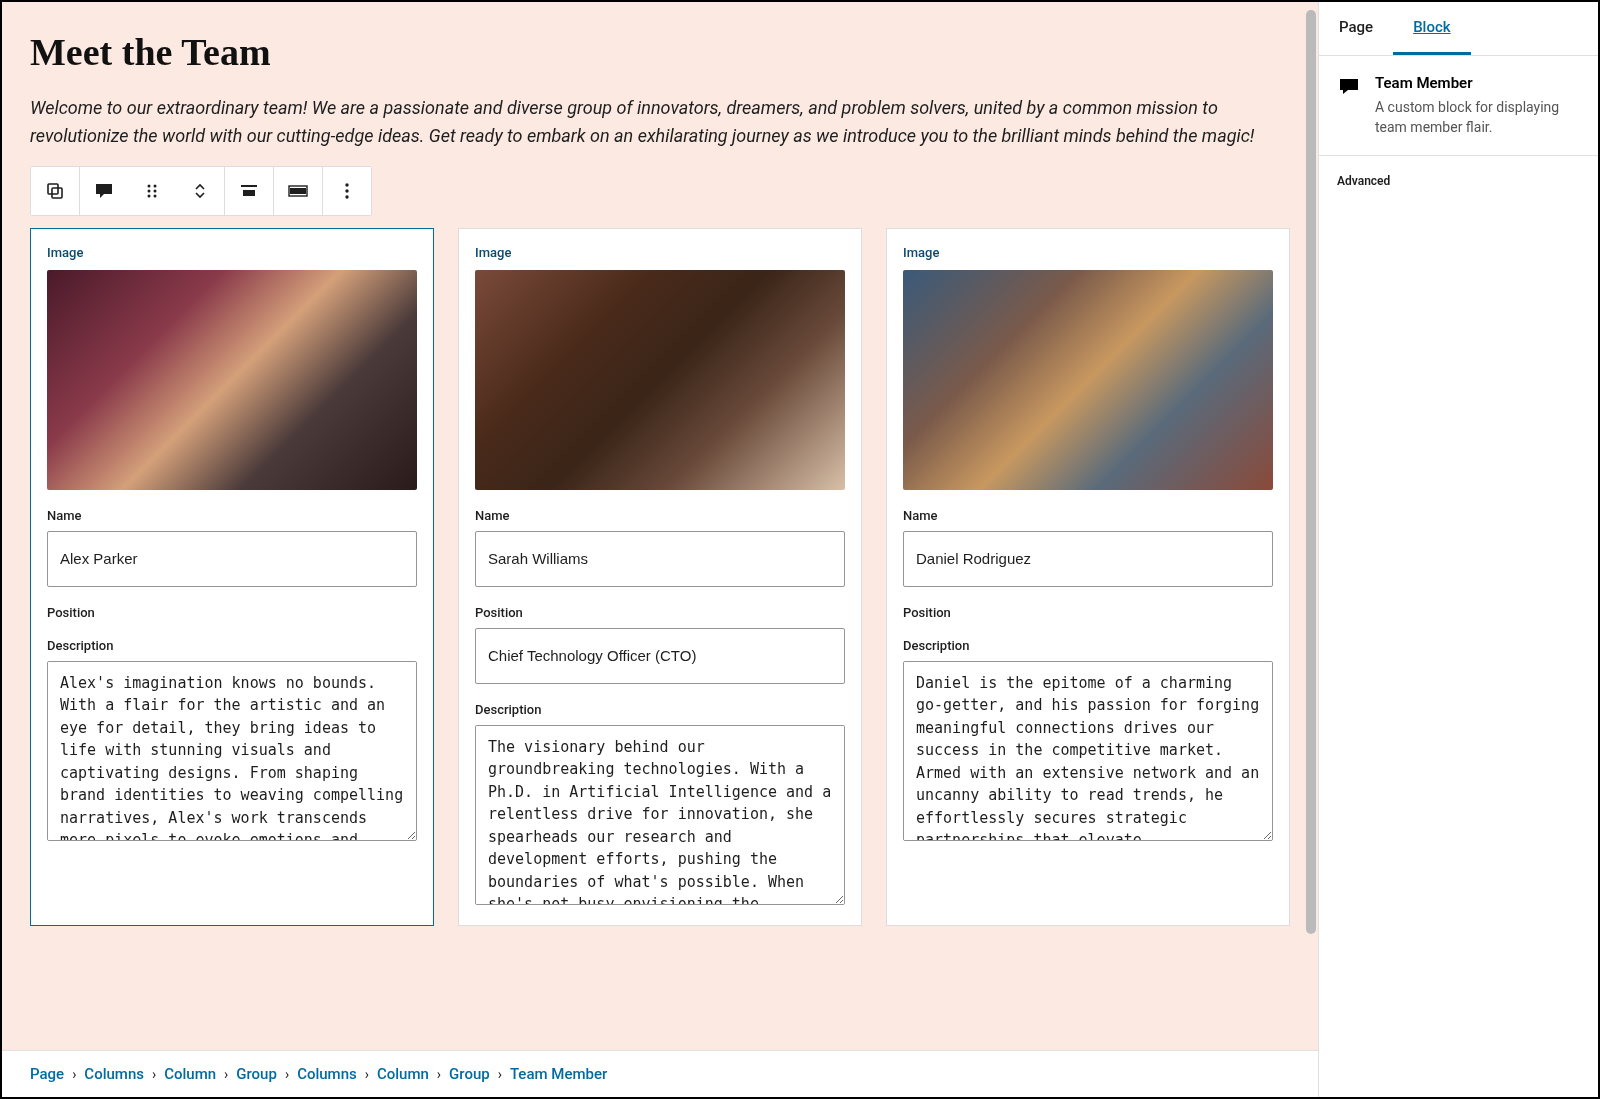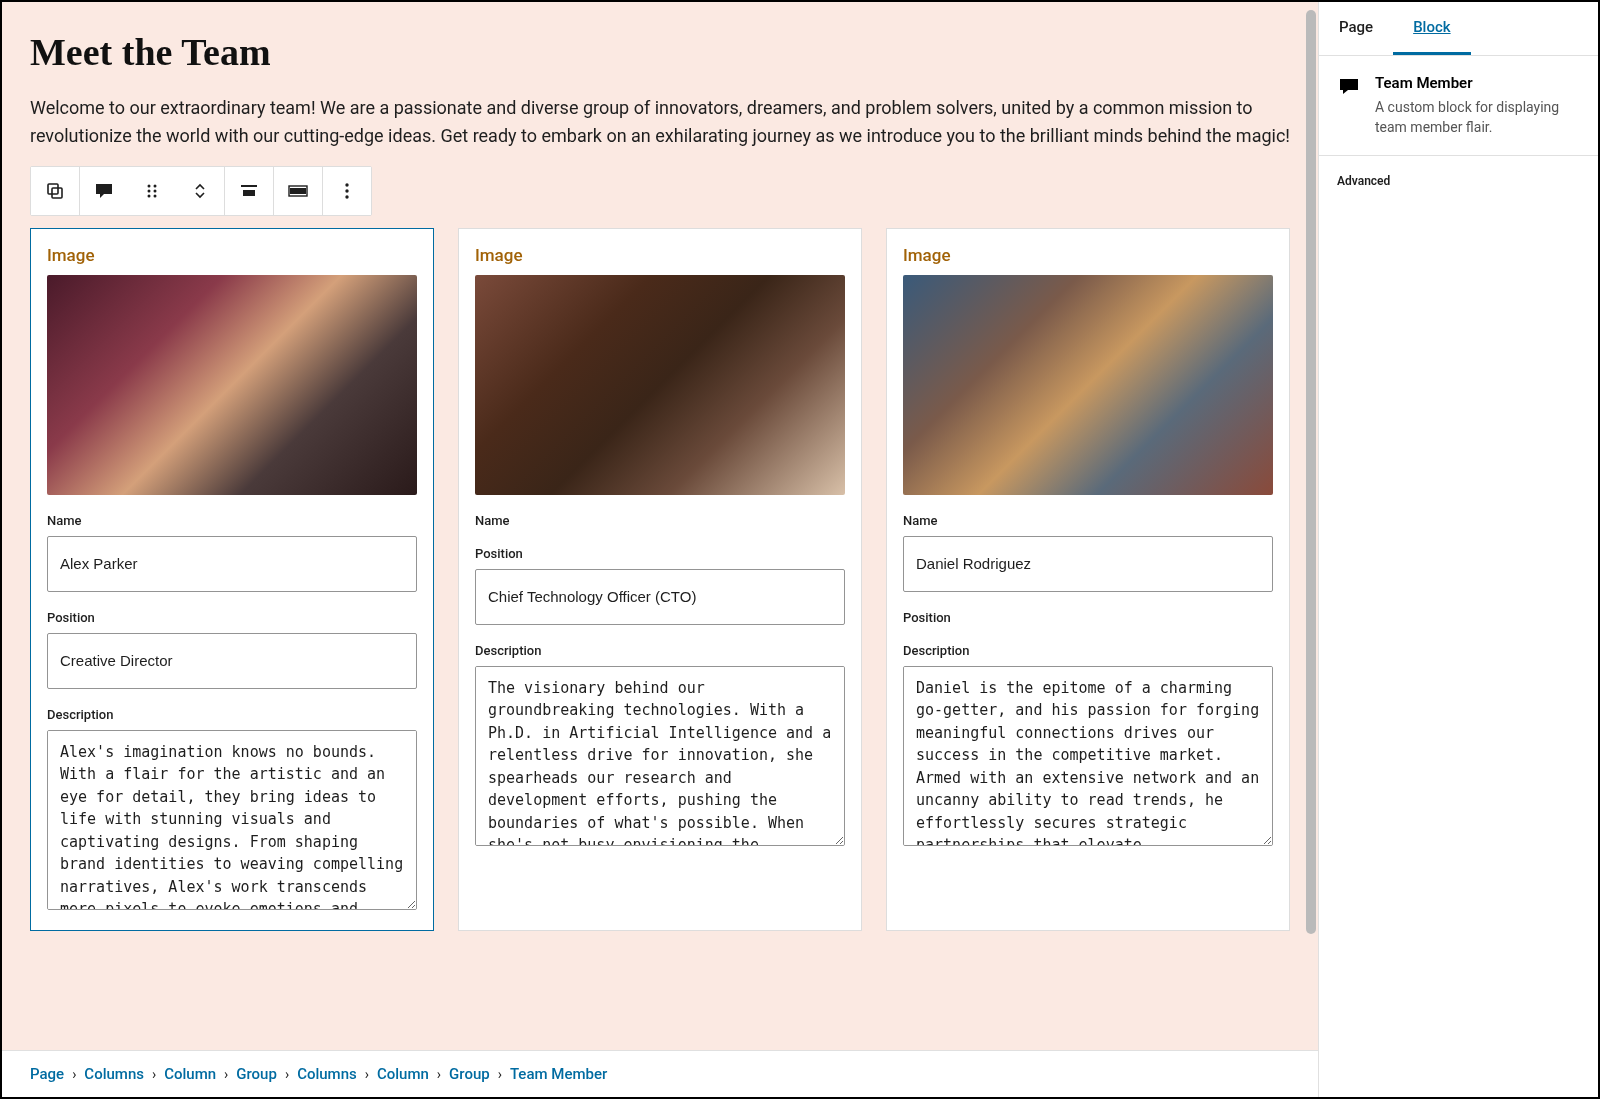--- a/index.html
+++ b/index.html
@@ -1,30 +1,30 @@
 <!DOCTYPE html>
 <html><head>
   <meta charset="utf-8">
   <style>
     * { box-sizing: border-box; margin: 0; padding: 0; }
     body { font-family: -apple-system, BlinkMacSystemFont, "Segoe UI", Roboto, sans-serif; background: #fff; }
     .app { display: flex; height: 100vh; border: 2px solid #000; }
     .editor-area { flex: 1; display: flex; flex-direction: column; overflow: hidden; position: relative; }
     .canvas { flex: 1; background: #fbe9e2; padding: 28px 28px 0; overflow-y: auto; }
     .page-title { font-family: Georgia, 'Times New Roman', serif; font-size: 38px; font-weight: 700; color: #111; margin-bottom: 20px; }
-    .intro { font-size: 18px; line-height: 1.55; color: #1e1e1e; margin-bottom: 16px; }
+    .intro { font-size: 18px; line-height: 1.55; color: #1e1e1e; margin-bottom: 16px; font-style: italic; }
     .block-toolbar { display: inline-flex; background: #fff; border: 1px solid #ddd; border-radius: 2px; margin-bottom: 12px; }
     .toolbar-group { display: flex; border-right: 1px solid #ddd; }
     .toolbar-group:last-child { border-right: none; }
     .toolbar-btn { width: 48px; height: 48px; display: flex; align-items: center; justify-content: center; background: #fff; border: none; cursor: pointer; color: #1e1e1e; }
     .toolbar-btn svg { width: 24px; height: 24px; }
     .team-row { display: flex; gap: 24px; margin-bottom: 20px; }
     .team-card { flex: 1; background: #fff; border: 1px solid #ddd; padding: 16px; }
     .team-card.selected { border: 1.5px solid #006ba1; }
-    .card-label { font-size: 17px; font-weight: 500; color: #a16207; margin-bottom: 10px; }
+    .card-label { font-size: 13px; font-weight: 500; color: #0c4a6e; margin-bottom: 10px; }
     .card-image { width: 100%; height: 220px; border-radius: 2px; margin-bottom: 18px; }
     .img1 { background: linear-gradient(135deg, #4a1a2a 0%, #8a3a4a 30%, #d4a07a 50%, #4a3a3a 70%, #2a1a1a 100%); }
     .img2 { background: linear-gradient(135deg, #7a4a3a 0%, #4a2a1a 30%, #3a2518 50%, #6a4a3a 70%, #d8c0a8 100%); }
     .img3 { background: linear-gradient(135deg, #3a5a7a 0%, #7a5a4a 30%, #c89860 50%, #5a6a7a 70%, #8a4a3a 100%); }
     .field-group { margin-bottom: 18px; margin-top: 12px; }
     .field-label { display: block; font-size: 13px; font-weight: 500; color: #1e1e1e; margin-bottom: 8px; }
     .text-input { width: 100%; height: 56px; padding: 16px 12px; border: 1px solid #949494; border-radius: 2px; font-size: 15px; color: #1e1e1e; }
     .textarea { width: 100%; height: 180px; padding: 10px 12px; border: 1px solid #949494; border-radius: 2px; font-size: 15px; line-height: 1.5; color: #1e1e1e; resize: both; overflow-y: scroll; }
     .breadcrumb { background: #fff; border-top: 1px solid #e0e0e0; padding: 14px 28px; display: flex; align-items: center; gap: 8px; font-size: 15px; }
     .crumb { color: #006ba1; font-weight: 500; cursor: pointer; }
@@ -115,33 +115,33 @@
 
         <div class="team-card selected">
           <div class="card-label">Image</div>
           <div class="card-image img1"></div>
           <div class="field-group">
             <label class="field-label">Name</label>
             <input class="text-input" type="text" value="Alex Parker" style="">
           </div>
           <div class="field-group">
             <label class="field-label">Position</label>
-            <input class="text-input" type="text" value="Creative Director" style="">
           </div>
           <div class="field-group" style="margin-bottom:0">
             <label class="field-label">Description</label>
             <textarea class="textarea" style="">Alex's imagination knows no bounds. With a flair for the artistic and an eye for detail, they bring ideas to life with stunning visuals and captivating designs. From shaping brand identities to weaving compelling narratives, Alex's work transcends mere pixels to evoke emotions and</textarea>
           </div>
         </div>
 
         <div class="team-card">
           <div class="card-label">Image</div>
           <div class="card-image img2"></div>
           <div class="field-group">
             <label class="field-label">Name</label>
+            <input class="text-input" type="text" value="Sarah Williams" style="">
           </div>
           <div class="field-group">
             <label class="field-label">Position</label>
             <input class="text-input" type="text" value="Chief Technology Officer (CTO)" style="">
           </div>
           <div class="field-group" style="margin-bottom:0">
             <label class="field-label">Description</label>
             <textarea class="textarea" style="">The visionary behind our groundbreaking technologies. With a Ph.D. in Artificial Intelligence and a relentless drive for innovation, she spearheads our research and development efforts, pushing the boundaries of what's possible. When she's not busy envisioning the</textarea>
           </div>
         </div>

